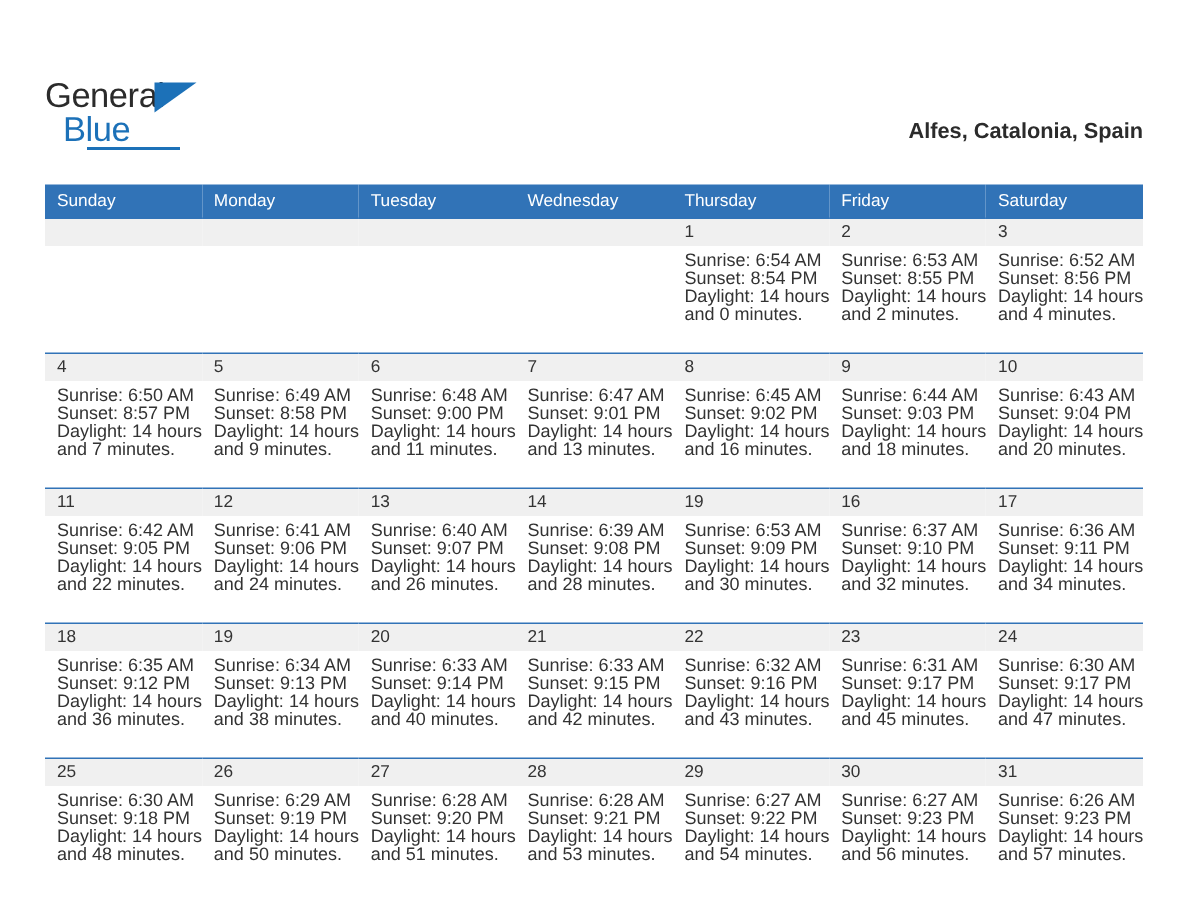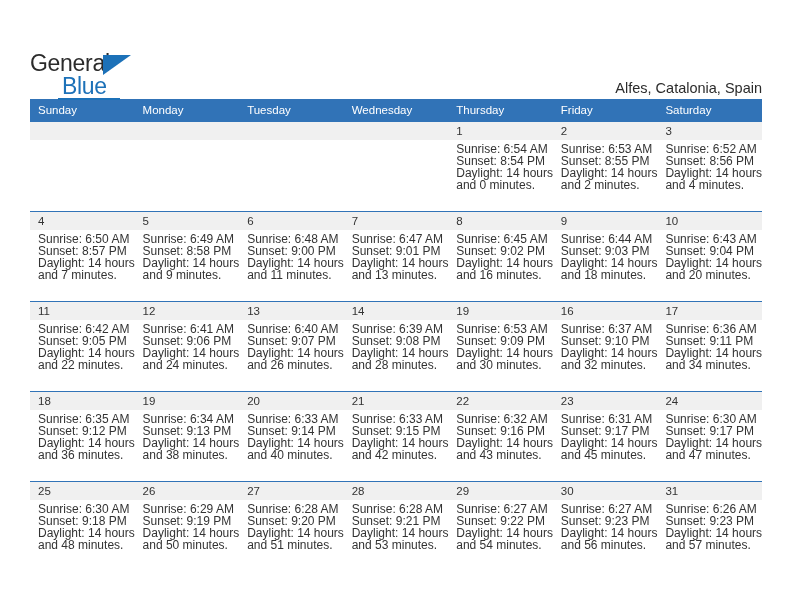--- a/index.html
+++ b/index.html
@@ -43,21 +43,21 @@
     letter-spacing: -0.3px;
     line-height: 24px;
     display: block;
   }
   .logo-blue {
     font-size: 23px;
     color: #1c71b8;
     letter-spacing: -0.3px;
     line-height: 22px;
     display: block;
-    margin-left: 32px;
+    margin-left: 12px;
   }
   .logo-underline {
     width: 62px;
     height: 2px;
     background: #1c71b8;
     margin-left: 28px;
     margin-top: 1px;
   }
   .logo-triangle {
     position: absolute;
@@ -77,27 +77,29 @@
     font-size: 26px;
     font-weight: normal;
     color: #2b2b2b;
     line-height: 32px;
   }
   .cal-subtitle {
     font-size: 14.5px;
     color: #2b2b2b;
     line-height: 22px;
     margin-top: 16px;
+    font-weight: bold;
   }
 
   
   .calendar {
     width: 732px;
     border-collapse: collapse;
     table-layout: fixed;
+    margin-top: 24px;
   }
 
   .calendar thead th {
     background: #3173b7;
     color: #ffffff;
     font-size: 11.5px;
     font-weight: normal;
     text-align: left;
     padding: 5px 0 5px 8px;
     height: 21px;

